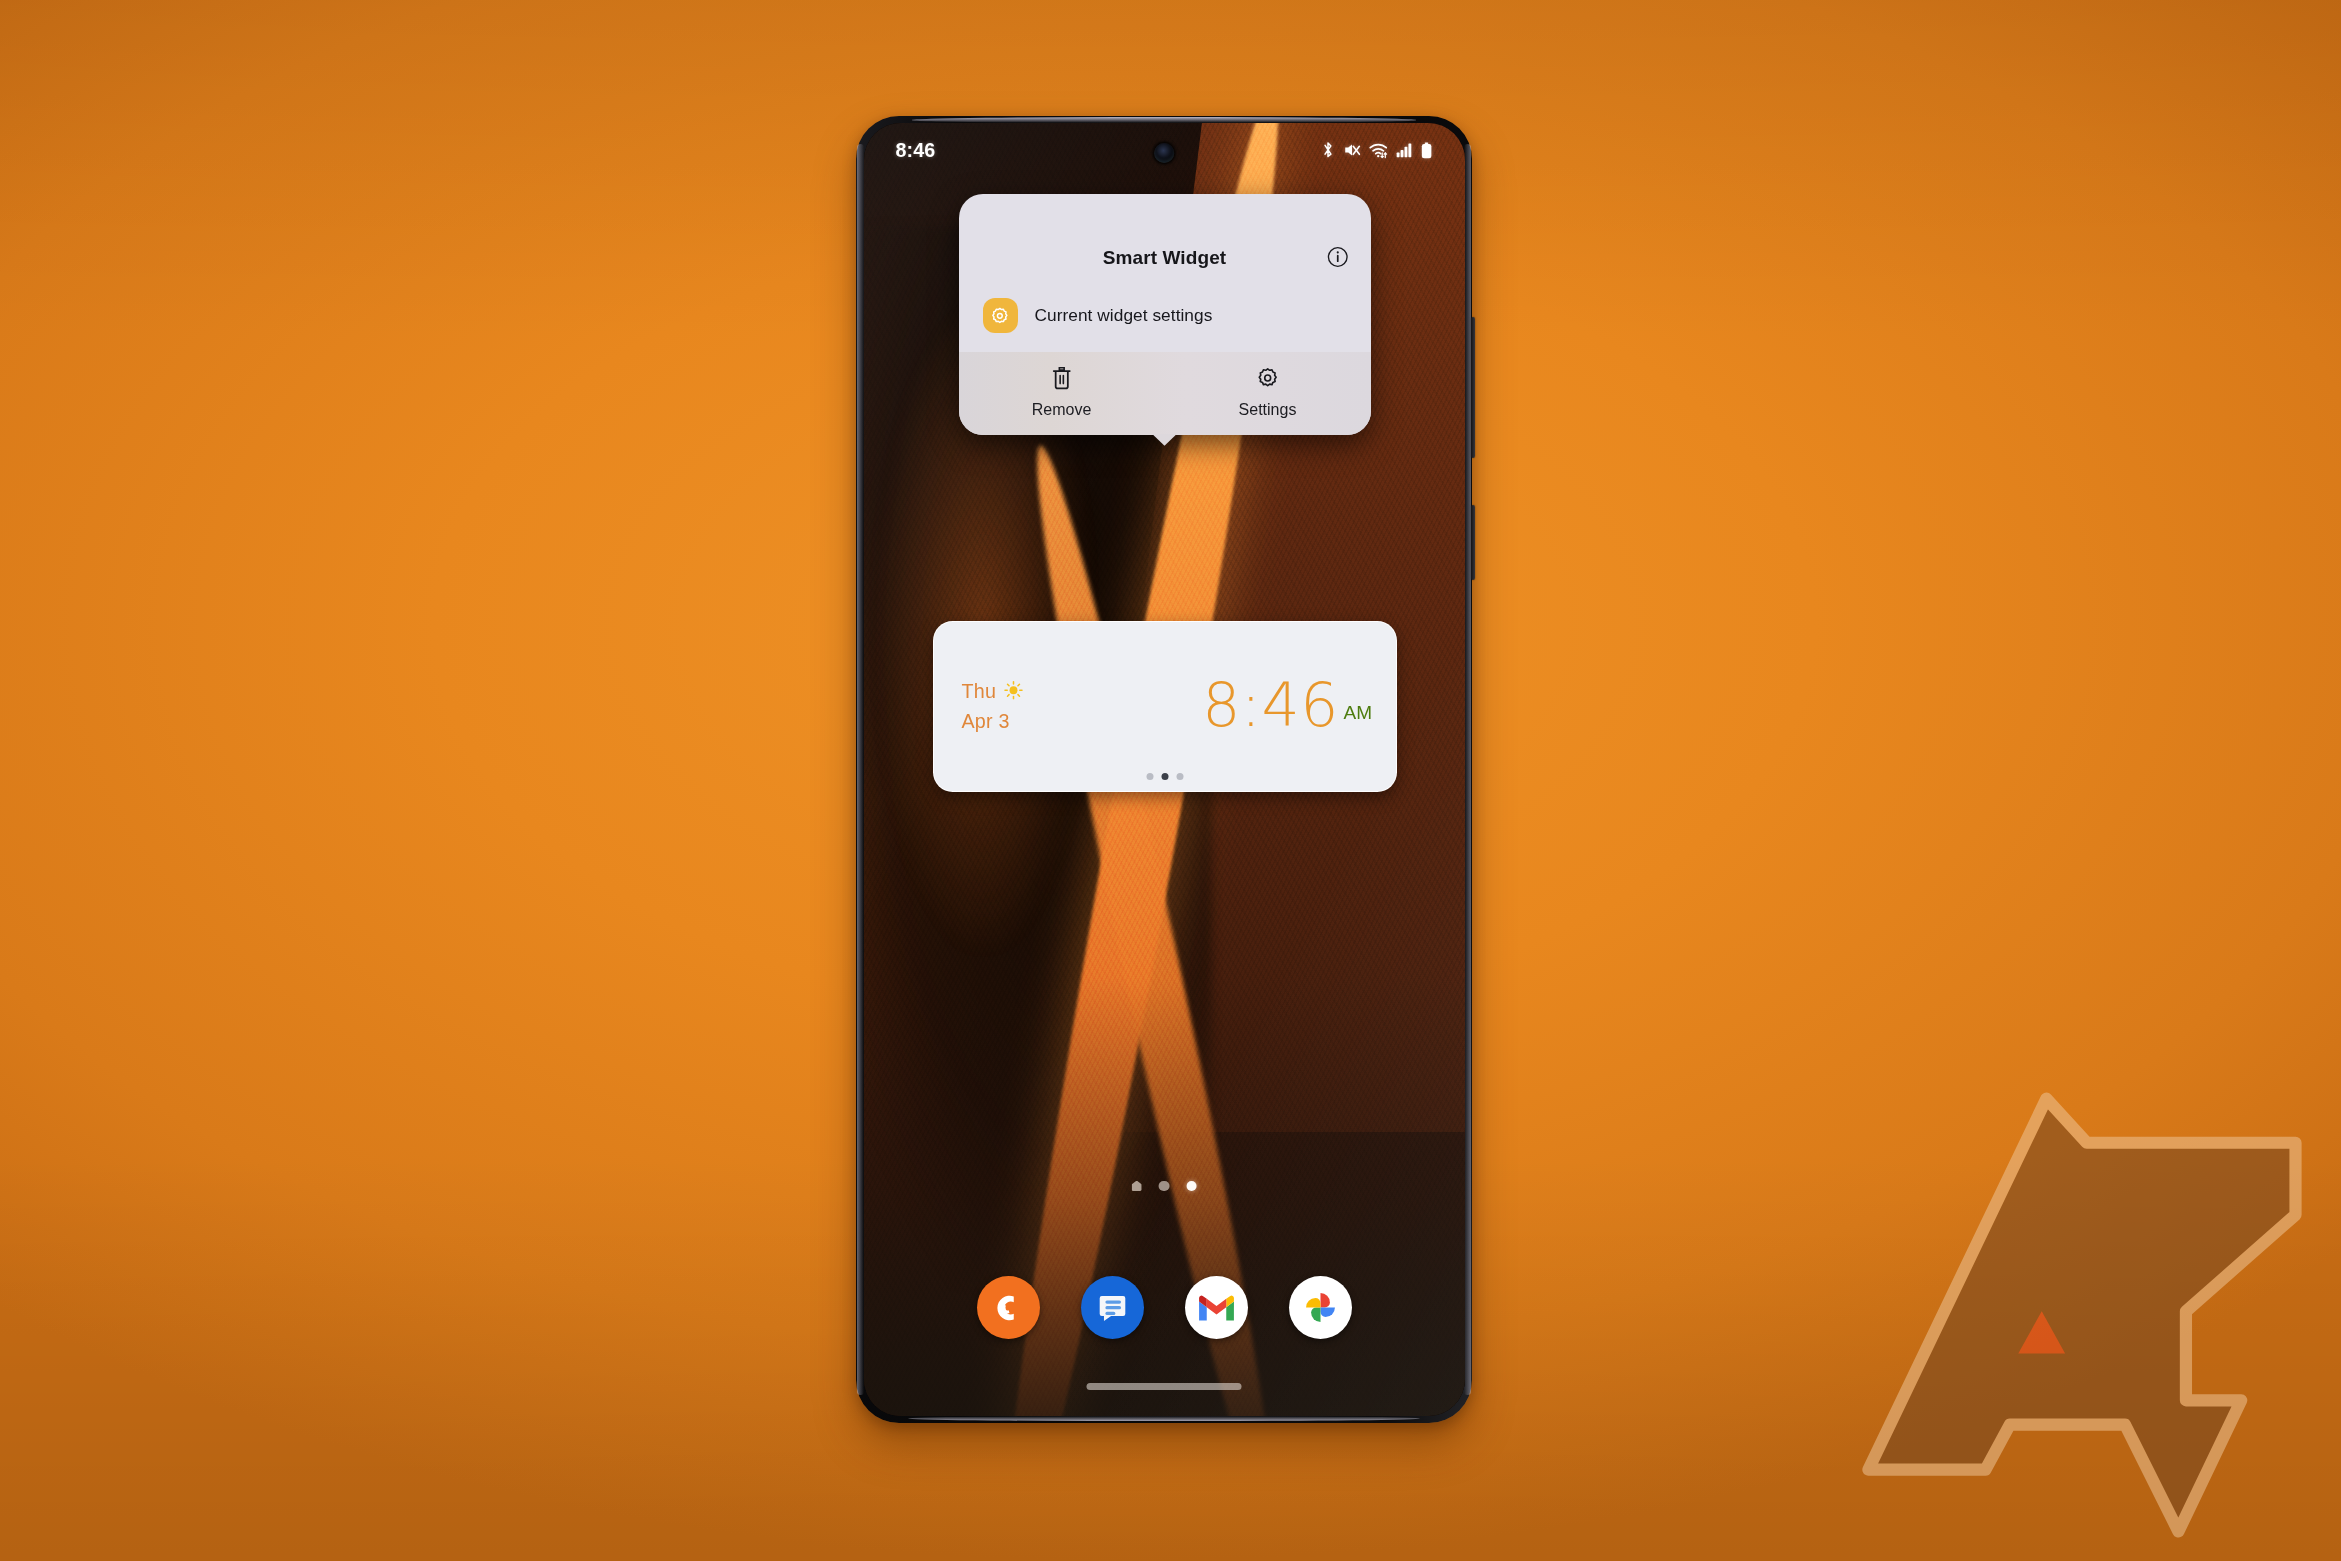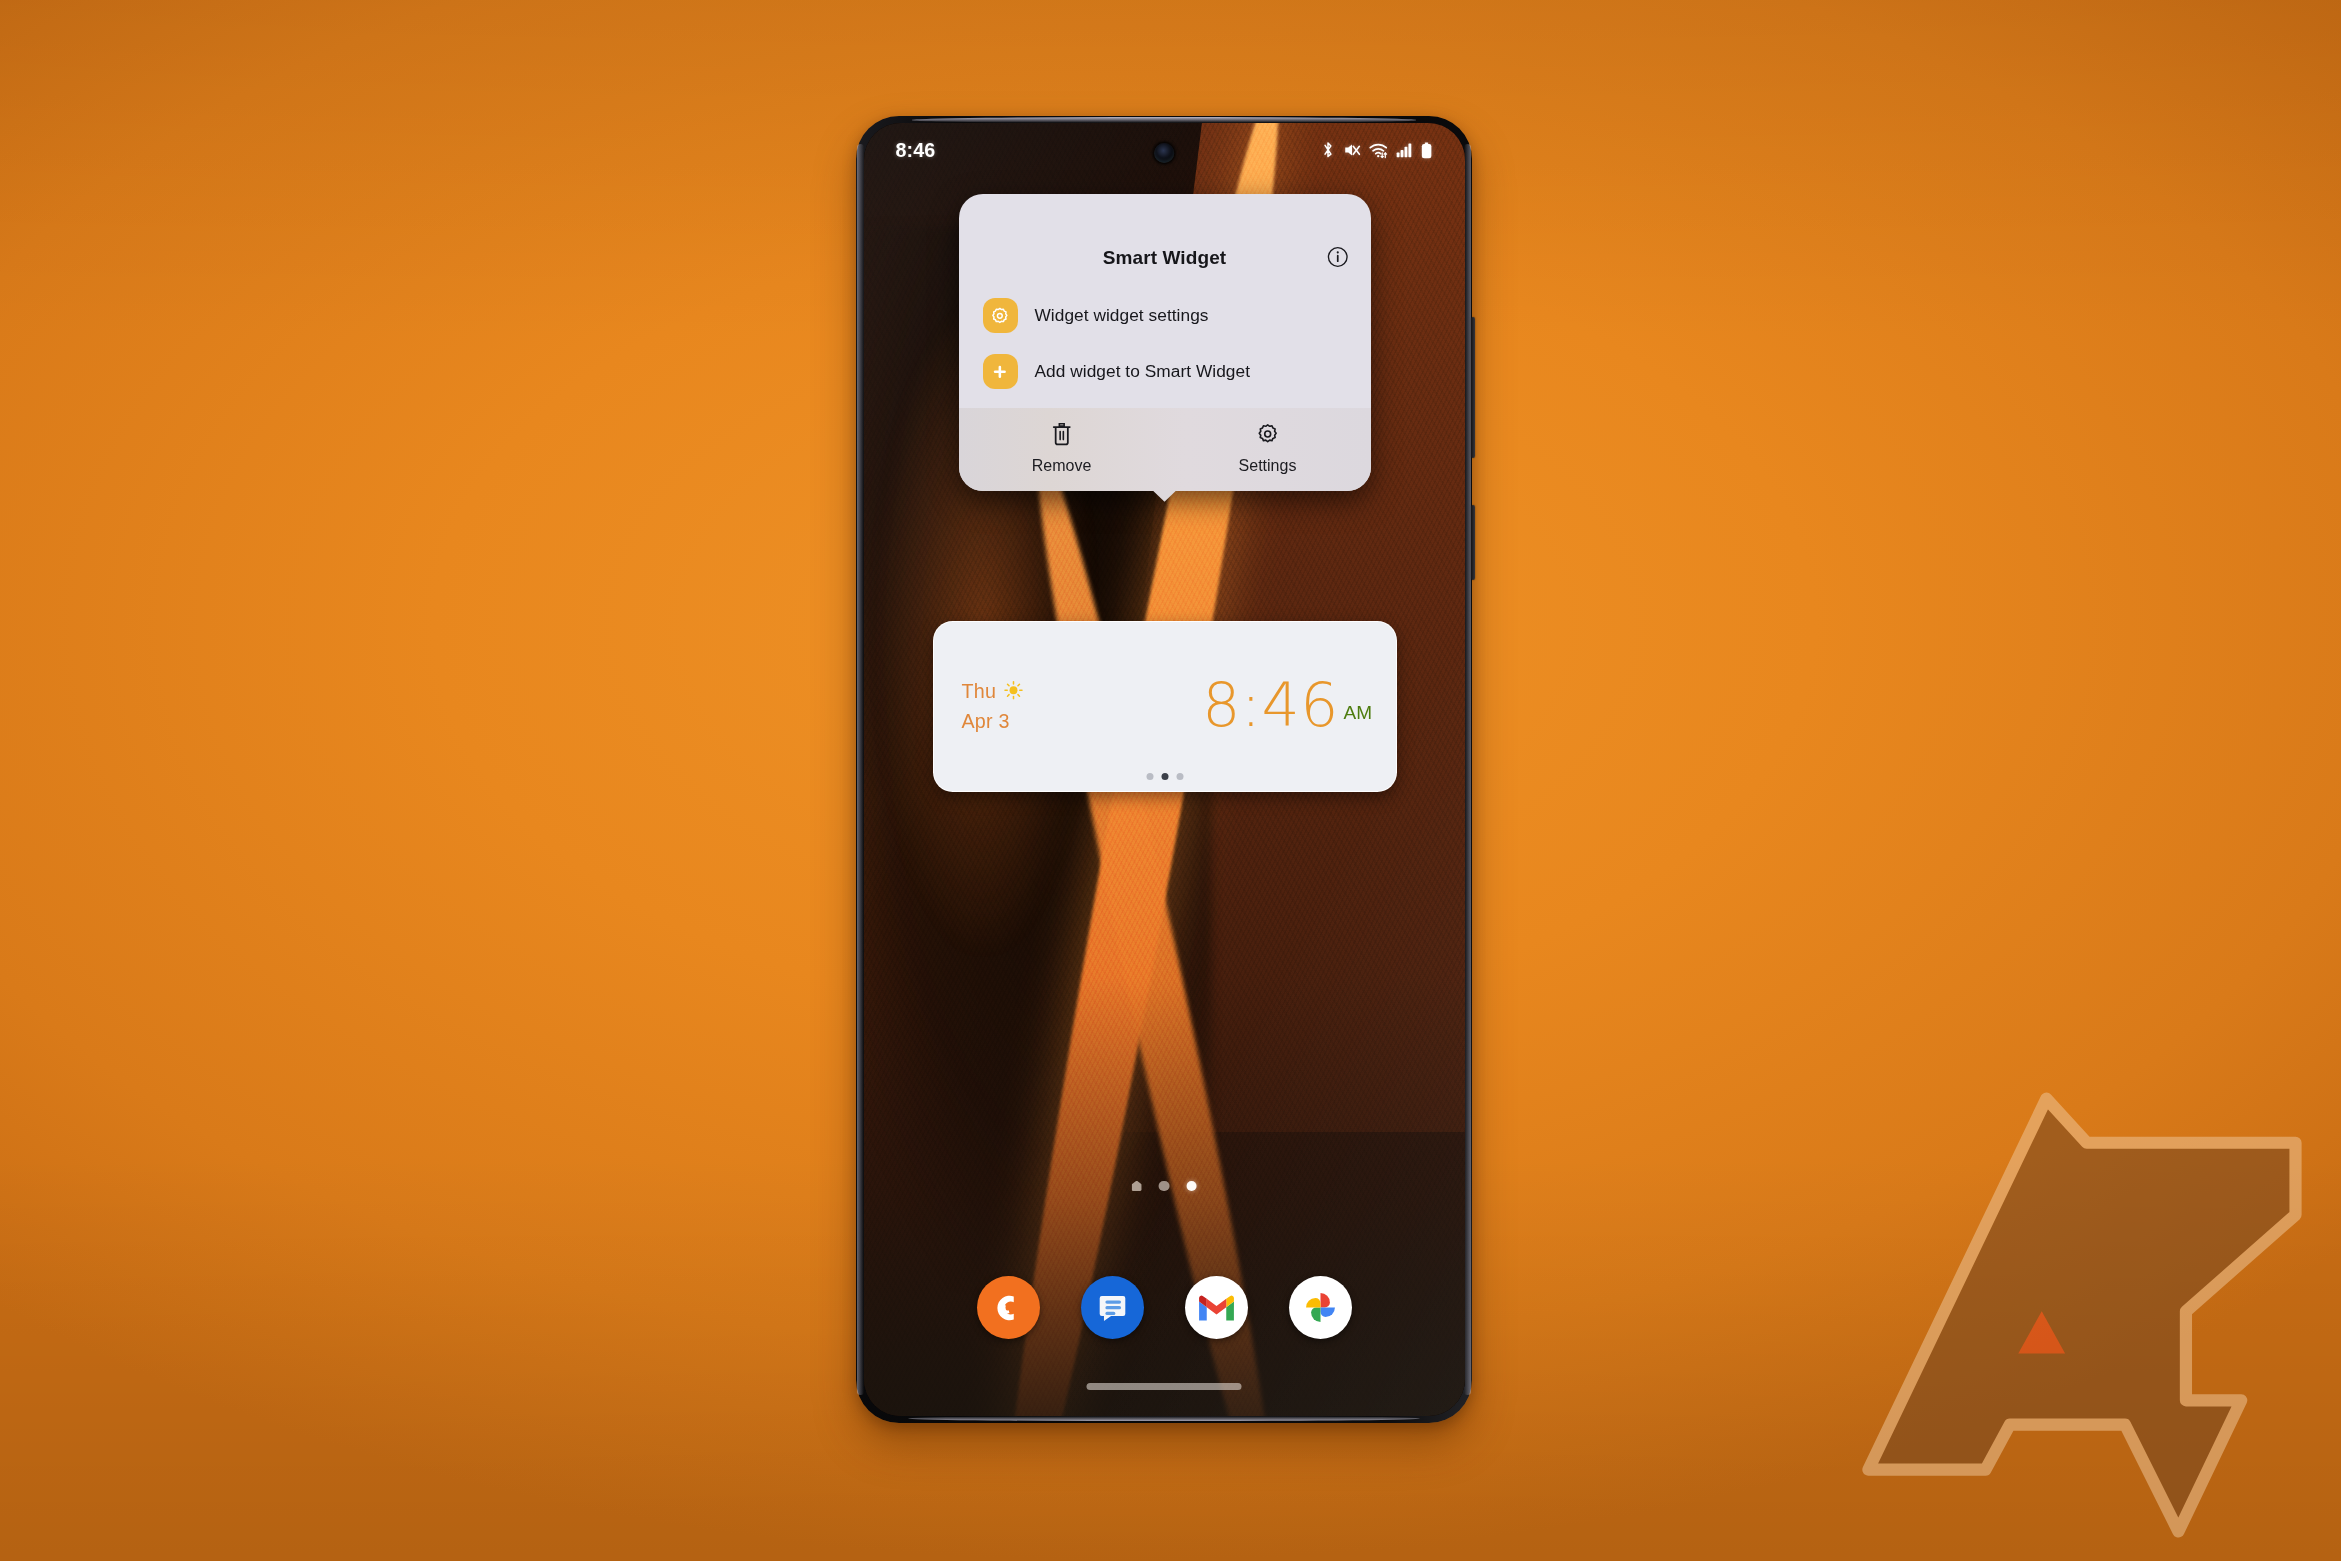--- a/index.html
+++ b/index.html
@@ -356,32 +356,23 @@
           </span>
         </div>
 
         <div class="menu-row">
           <span class="menu-icon sq">
             <svg width="19.7" height="19.7" viewBox="0 0 28 28">
               <path d="M14 3.4 l2.3 1.7 2.8-.5 1.1 2.6 2.6 1.1 -.5 2.8 1.7 2.3 -1.7 2.3 .5 2.8 -2.6 1.1 -1.1 2.6 -2.8-.5 -2.3 1.7 -2.3-1.7 -2.8 .5 -1.1-2.6 -2.6-1.1 .5-2.8 -1.7-2.3 1.7-2.3 -.5-2.8 2.6-1.1 1.1-2.6 2.8 .5 Z" fill="none" stroke="#fff" stroke-width="2.1" stroke-linejoin="round"></path>
               <circle cx="14" cy="14" r="3.4" fill="none" stroke="#fff" stroke-width="2.1"></circle>
             </svg>
           </span>
-          <span class="menu-label">Widget widget settings</span>
+          <span class="menu-label">Current widget settings</span>
         </div>
 
-        <div class="menu-row">
-          <span class="menu-icon sq">
-            <svg width="19.7" height="19.7" viewBox="0 0 28 28">
-              <rect x="12.2" y="5.4" width="3.6" height="17.2" rx="1.8" fill="#fff"></rect>
-              <rect x="5.4" y="12.2" width="17.2" height="3.6" rx="1.8" fill="#fff"></rect>
-            </svg>
-          </span>
-          <span class="menu-label">Add widget to Smart Widget</span>
-        </div>
 
 
         <div id="popup-divider"></div>
 
         <div id="popup-actions">
           <div class="action-btn">
             <span>
               <svg width="21.5" height="24" viewBox="0 0 26 30">
                 <path d="M10 2.2 h6 v3 h-6 z" fill="none" stroke="#1a1a1f" stroke-width="2"></path>
                 <path d="M3 6.4 h20" stroke="#1a1a1f" stroke-width="2.2" stroke-linecap="round"></path>

